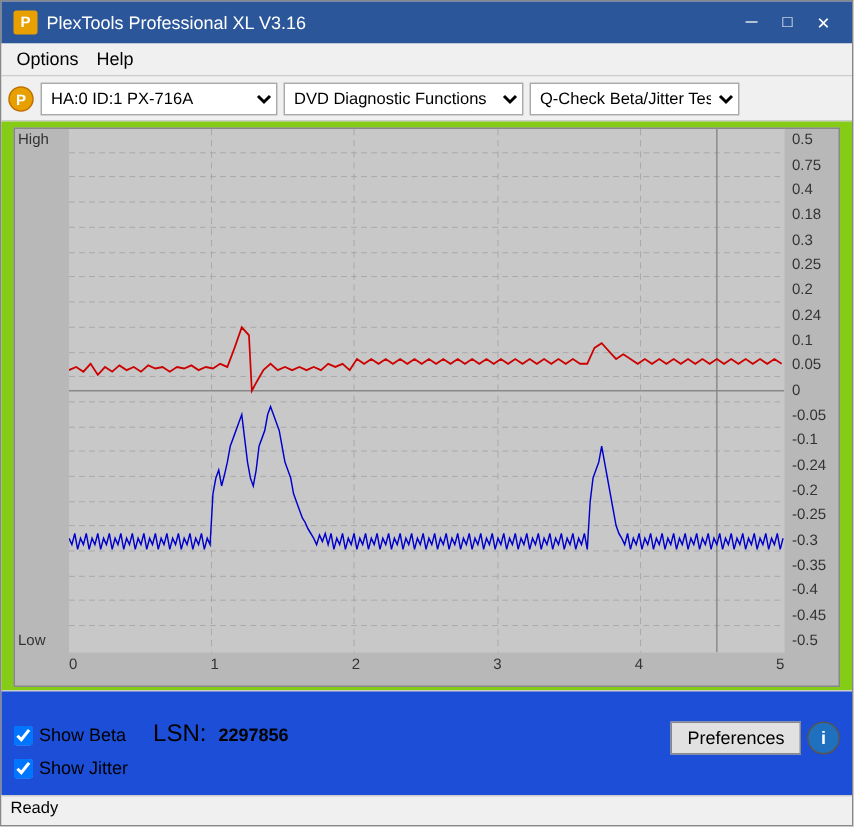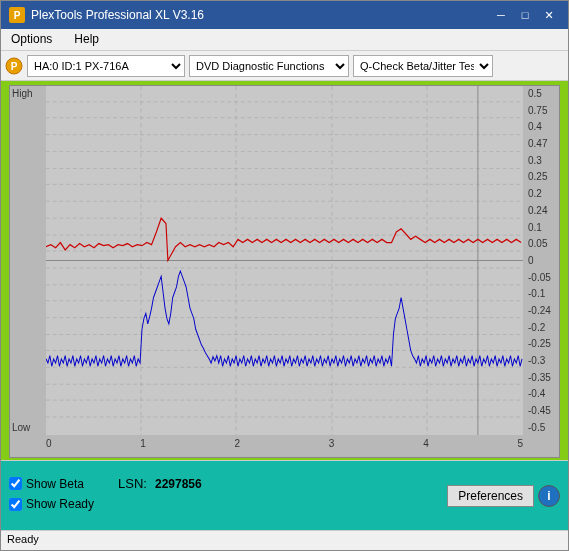--- a/index.html
+++ b/index.html
@@ -62,21 +62,20 @@
       font-size: 11px;
       display: flex;
       align-items: center;
       justify-content: center;
     }
     .menu-bar {
       background: #f0f0f0;
       border-bottom: 1px solid #ccc;
       display: flex;
       padding: 2px 4px;
-      gap: 10px;
       height: 22px;
       flex-shrink: 0;
     }
     .menu-item {
       padding: 1px 6px;
       cursor: pointer;
       font-size: 12px;
     }
     .toolbar {
       background: #f0f0f0;
@@ -262,21 +261,21 @@
 
   <div class="chart-area">
     <div class="chart-container">
       <span class="high-label">High</span>
       <span class="low-label">Low</span>
 
       <div class="y-axis-right">
         <span class="y-label-right">0.5</span>
         <span class="y-label-right">0.75</span>
         <span class="y-label-right">0.4</span>
-        <span class="y-label-right">0.47</span>
+        <span class="y-label-right">0.18</span>
         <span class="y-label-right">0.3</span>
         <span class="y-label-right">0.25</span>
         <span class="y-label-right">0.2</span>
         <span class="y-label-right">0.24</span>
         <span class="y-label-right">0.1</span>
         <span class="y-label-right">0.05</span>
         <span class="y-label-right">0</span>
         <span class="y-label-right">-0.05</span>
         <span class="y-label-right">-0.1</span>
         <span class="y-label-right">-0.24</span>
@@ -378,31 +377,31 @@
         <span class="x-label">0</span>
         <span class="x-label">1</span>
         <span class="x-label">2</span>
         <span class="x-label">3</span>
         <span class="x-label">4</span>
         <span class="x-label">5</span>
       </div>
     </div>
   </div>
 
-  <div style="background:#14b8a6; border-top:1px solid #ccc; padding:20px 8px; display:flex; align-items:center; justify-content:space-between; height:70px; flex-shrink:0;">
+  <div style="background:#1d4ed8; border-top:1px solid #ccc; padding:20px 8px; display:flex; align-items:flex-start; justify-content:space-between; height:70px; flex-shrink:0;">
     <div style="display:flex; flex-direction:column; gap:2px;">
       <div class="checkbox-row">
         <input type="checkbox" checked="" style="">
         <span class="checkbox-label">Show Beta</span>
-        <span style="margin-left:30px; font-size:13px;">LSN:</span>
+        <span style="margin-left:14px; font-size:16px;">LSN:</span>
         <span style="font-size:12px; font-weight:bold; margin-left:4px;">2297856</span>
       </div>
       <div class="checkbox-row">
         <input type="checkbox" checked="" style="">
-        <span class="checkbox-label">Show Ready</span>
+        <span class="checkbox-label">Show Jitter</span>
       </div>
     </div>
     <div style="display:flex; flex-direction:column; align-items:flex-end; gap:6px;">
       <div style="display:flex; gap:4px; align-items:center;">
         <button class="pref-btn">Preferences</button>
         <button class="info-btn">i</button>
       </div>
     </div>
   </div>
 

